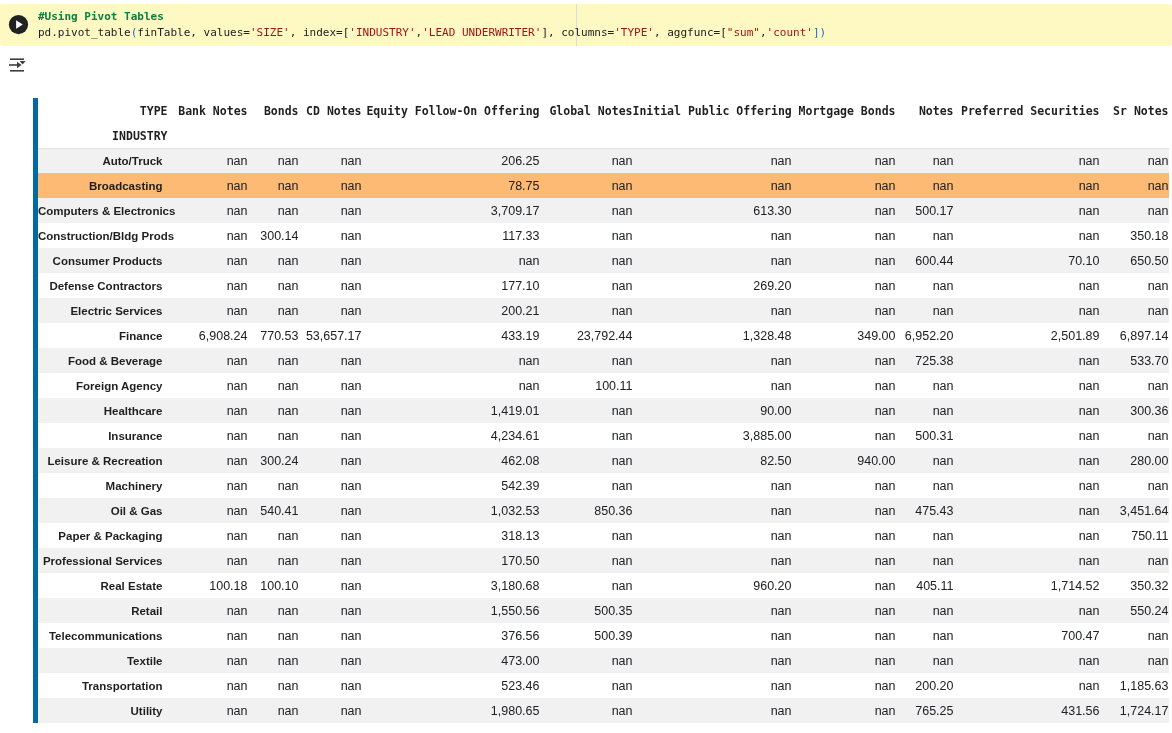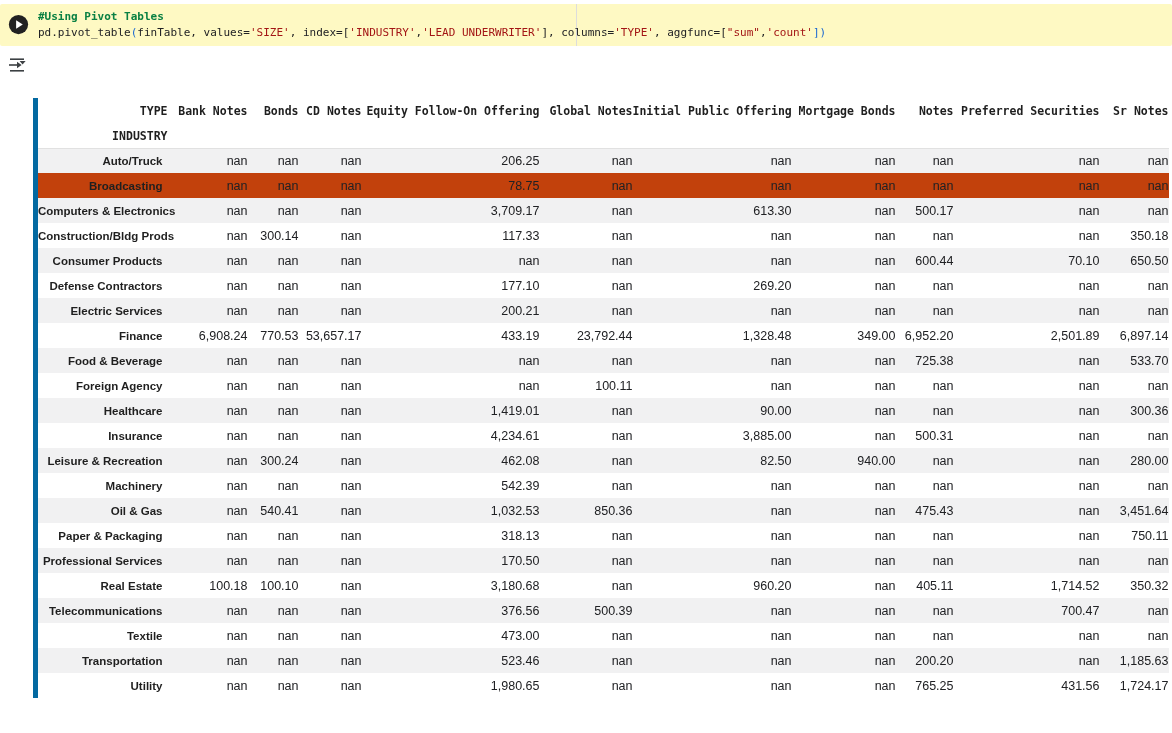--- a/index.html
+++ b/index.html
@@ -55,21 +55,21 @@
   thead th {
     font-family: "DejaVu Sans Mono", monospace;
     font-weight: bold; font-size: 11.5px;
     color: #1f1f1f; text-align: right;
     vertical-align: middle; white-space: nowrap;
   }
   tr.col-header-row   { height: 26px; }
   tr.index-header-row { height: 24px; }
   tbody tr { height: 25px; }
   tbody tr:nth-child(odd) { background: #f1f1f2; }
-  tbody tr.highlighted    { background: #c2410c; }
+  tbody tr.highlighted    { background: #fdba74; }
   tbody th.row-label {
     font-family: "Liberation Sans", sans-serif;
     font-weight: bold; font-size: 11.5px;
     color: #1f1f1f; text-align: right;
     padding-right: 5px; white-space: nowrap;
     vertical-align: middle;
   }
   tbody td {
     font-family: "Liberation Sans", sans-serif;
     font-size: 12.5px; color: #202124;
@@ -363,20 +363,33 @@
         <td>nan</td>
         <td>3,180.68</td>
         <td>nan</td>
         <td>960.20</td>
         <td>nan</td>
         <td>405.11</td>
         <td>1,714.52</td>
         <td>350.32</td>
       </tr>
       <tr>
+        <th class="row-label">Retail</th>
+        <td>nan</td>
+        <td>nan</td>
+        <td>nan</td>
+        <td>1,550.56</td>
+        <td>500.35</td>
+        <td>nan</td>
+        <td>nan</td>
+        <td>nan</td>
+        <td>nan</td>
+        <td>550.24</td>
+      </tr>
+      <tr>
         <th class="row-label">Telecommunications</th>
         <td>nan</td>
         <td>nan</td>
         <td>nan</td>
         <td>376.56</td>
         <td>500.39</td>
         <td>nan</td>
         <td>nan</td>
         <td>nan</td>
         <td>700.47</td>

